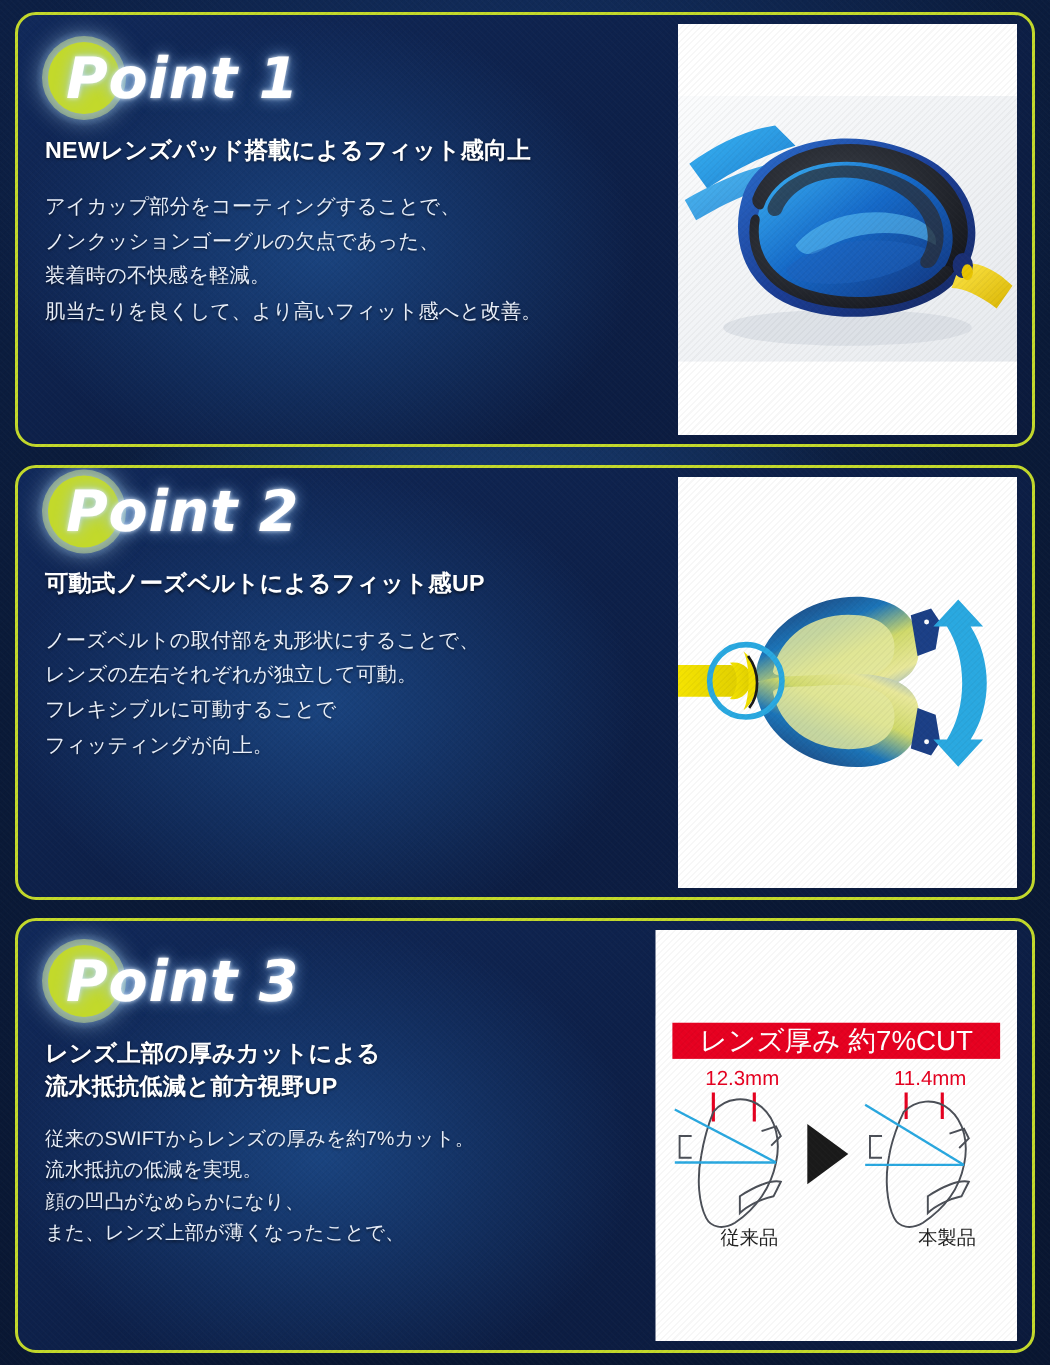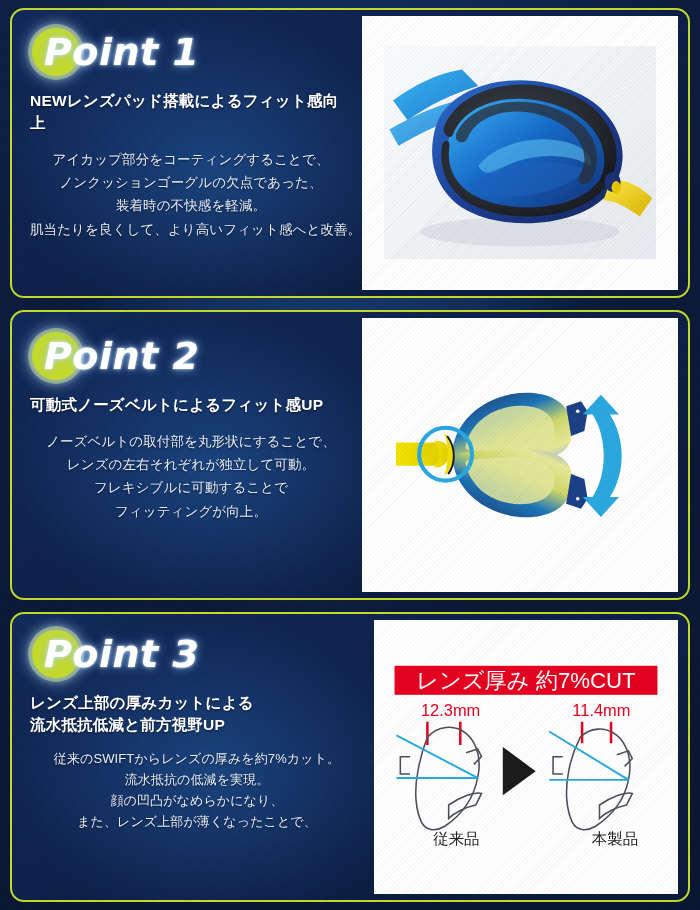--- a/index.html
+++ b/index.html
@@ -32,21 +32,21 @@
     border-radius:14px;
     flex:1;
     display:flex;
     overflow:hidden;
     background:
       radial-gradient(ellipse 300px 220px at 30% 55%, rgba(36,96,170,.55) 0%, rgba(36,96,170,0) 70%),
       linear-gradient(150deg,#11295a 0%,#0d2049 45%,#0b1a3c 100%);
   }
   .card-left {
     position:relative;
-    width:350px;
+    width:440px;
     padding:14px 10px 10px 16px;
     display:flex; flex-direction:column;
     z-index:2;
   }
   .card-right {
     position:relative;
     flex:1;
     display:flex; align-items:center; justify-content:center;
     padding:6px 10px 6px 0;
   }
@@ -83,40 +83,39 @@
   .headline{
     font-size:15.5px; font-weight:bold; color:#ffffff;
     line-height:1.42; letter-spacing:.2px;
     margin:4px 0 14px 2px;
     text-shadow:0 1px 2px rgba(0,0,0,.6);
   }
   .body-text{
     font-size:13.5px; color:#e8eef8; line-height:1.72;
     letter-spacing:.1px; margin-left:2px;
     text-shadow:0 1px 2px rgba(0,0,0,.55);
-    text-align:center;
   }
   .body-text div{ white-space:nowrap; }
 
   
   .photo-frame{
     background:#ffffff;
     width:100%; height:100%;
     display:flex; align-items:center; justify-content:center;
     overflow:hidden;
   }
   .fig1{ max-width:272px; max-height:215px; }
   .fig2{ max-width:250px; max-height:190px; }
   .fig3{ max-width:290px; max-height:195px; }
 
   
-  .card3 .card-left{ width:362px; padding-top:12px; }
+  .card3 .card-left{ width:425px; padding-top:12px; }
   .card3 .body-text{ font-size:13px; line-height:1.62; }
   .card3 .headline{ margin-bottom:12px; }
-  .card2 .card-left{ padding-top:16px; }
+  .card2 .card-left{ padding-top:1px; }
 </style>
 </head>
 <body>
 
 <div class="page">
 
   <div class="card card1">
     <div class="card-left">
       <div class="point-badge">
         <div class="badge-glow"></div>

